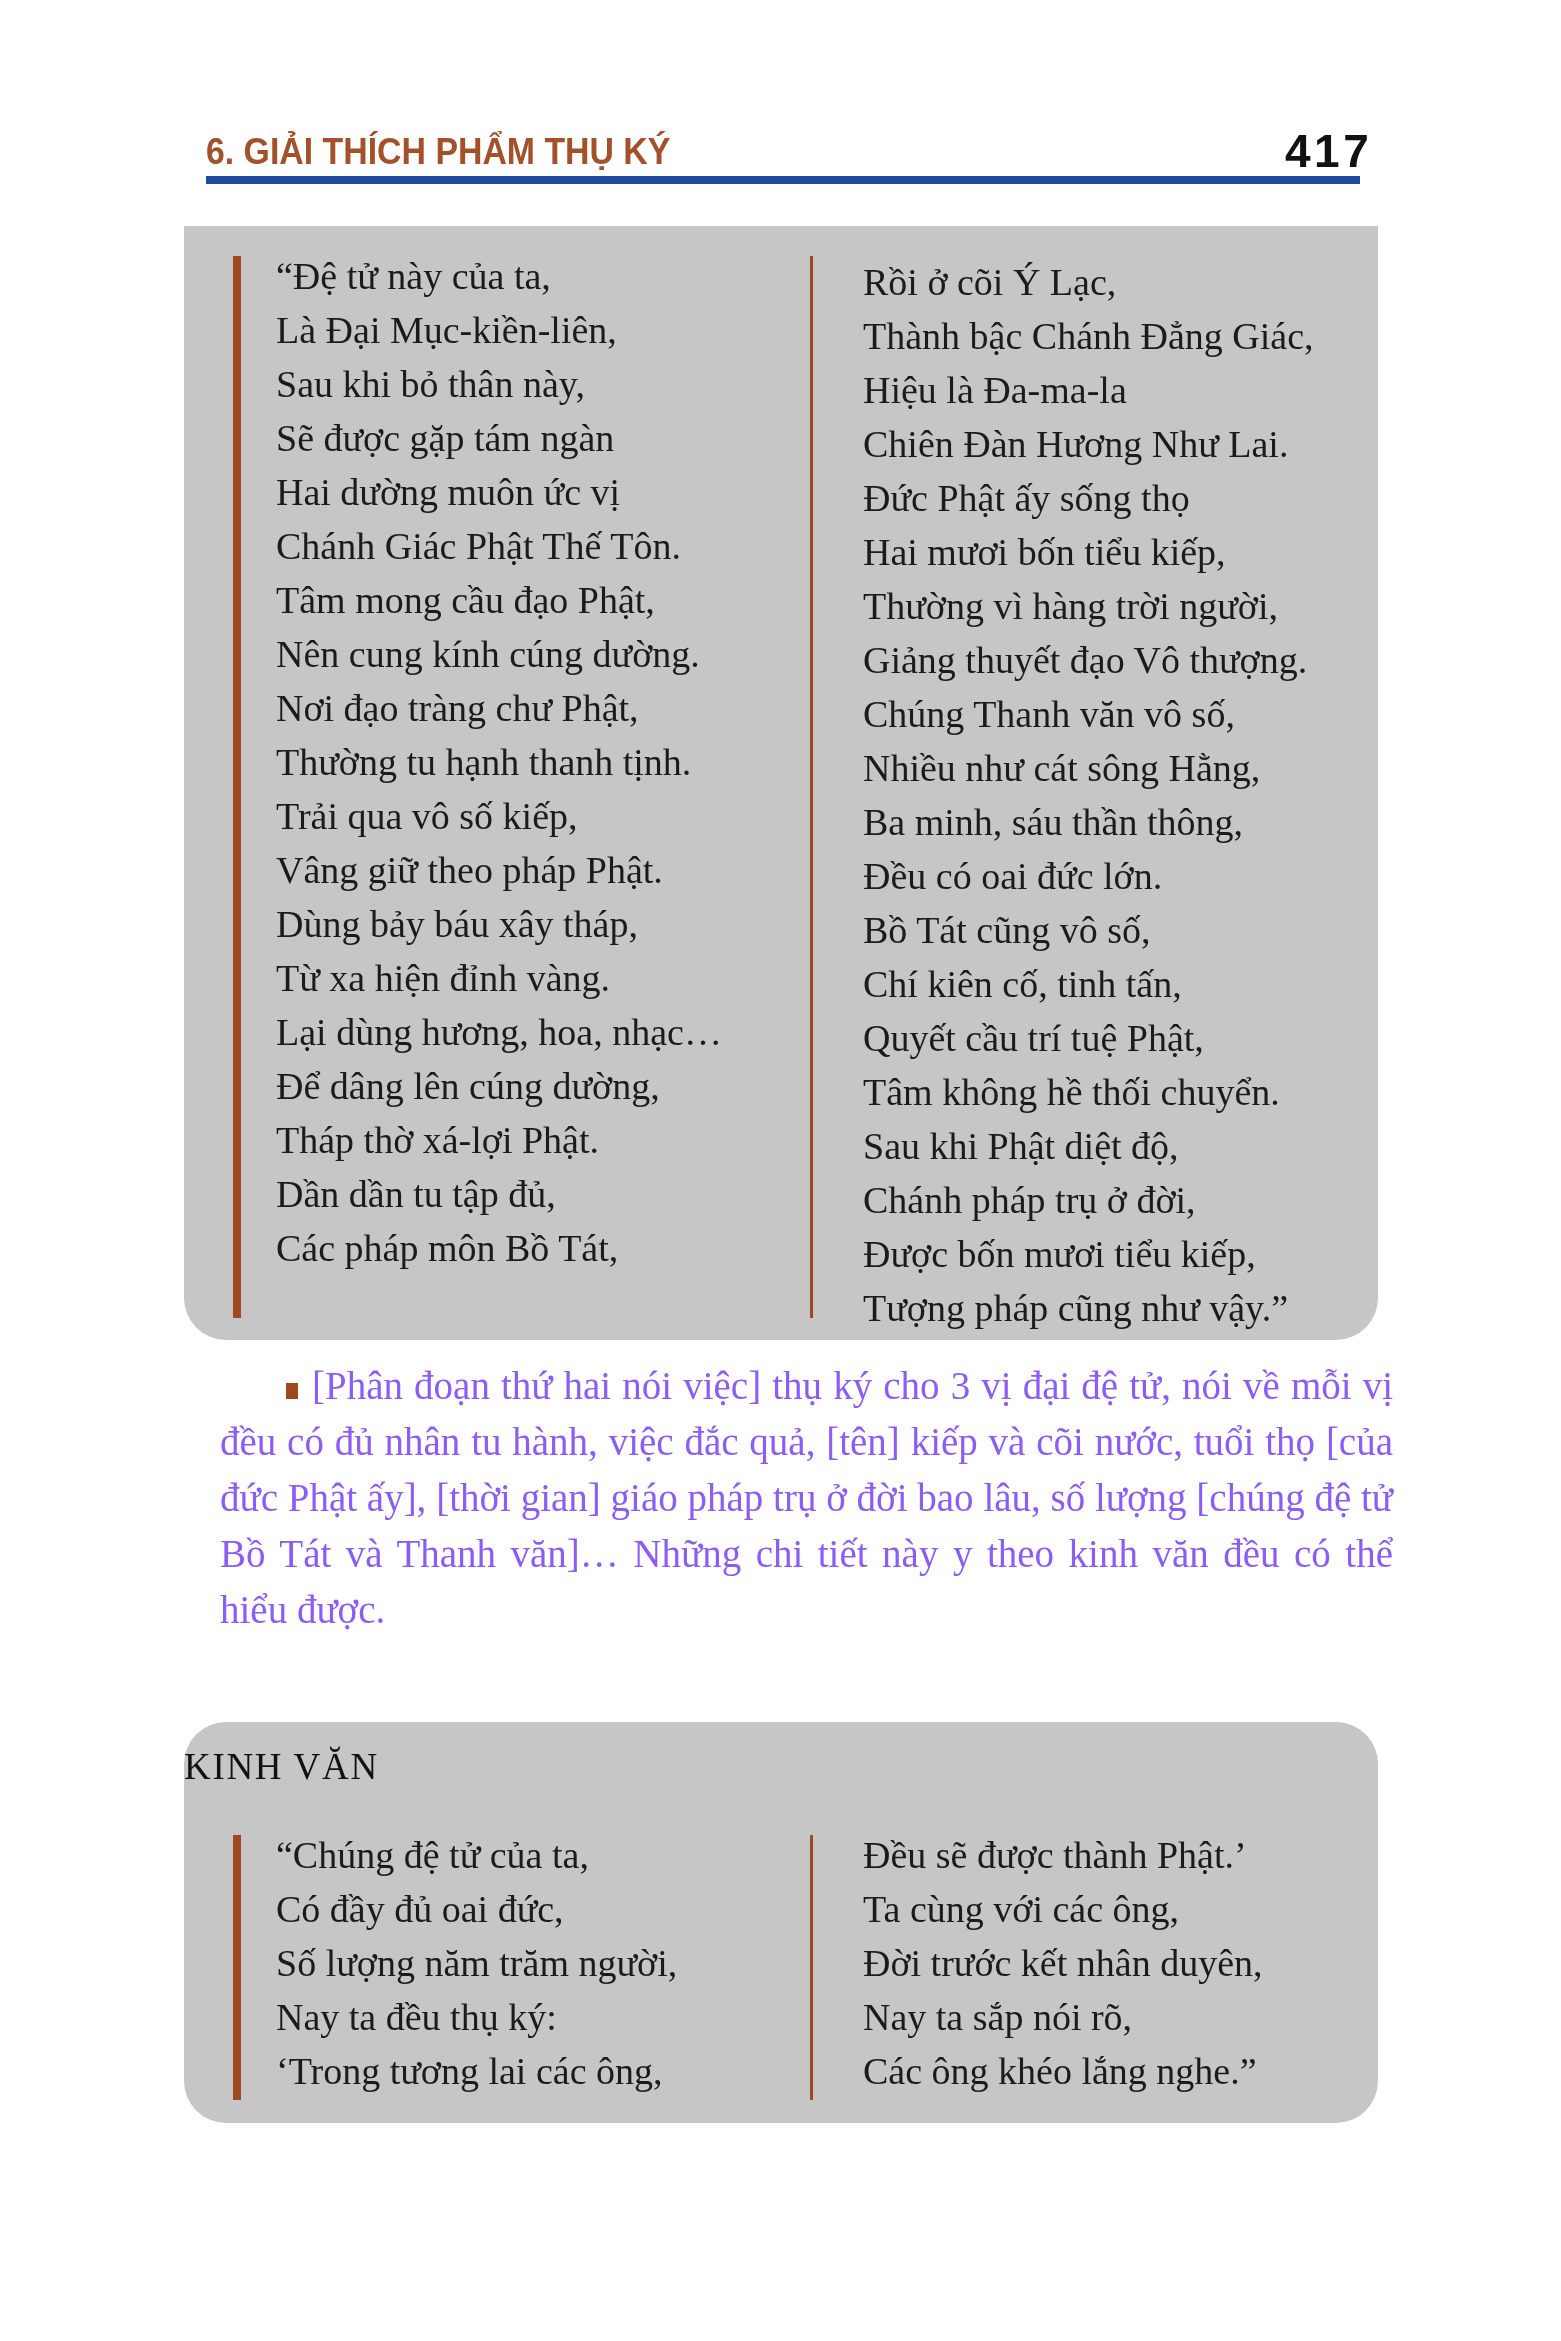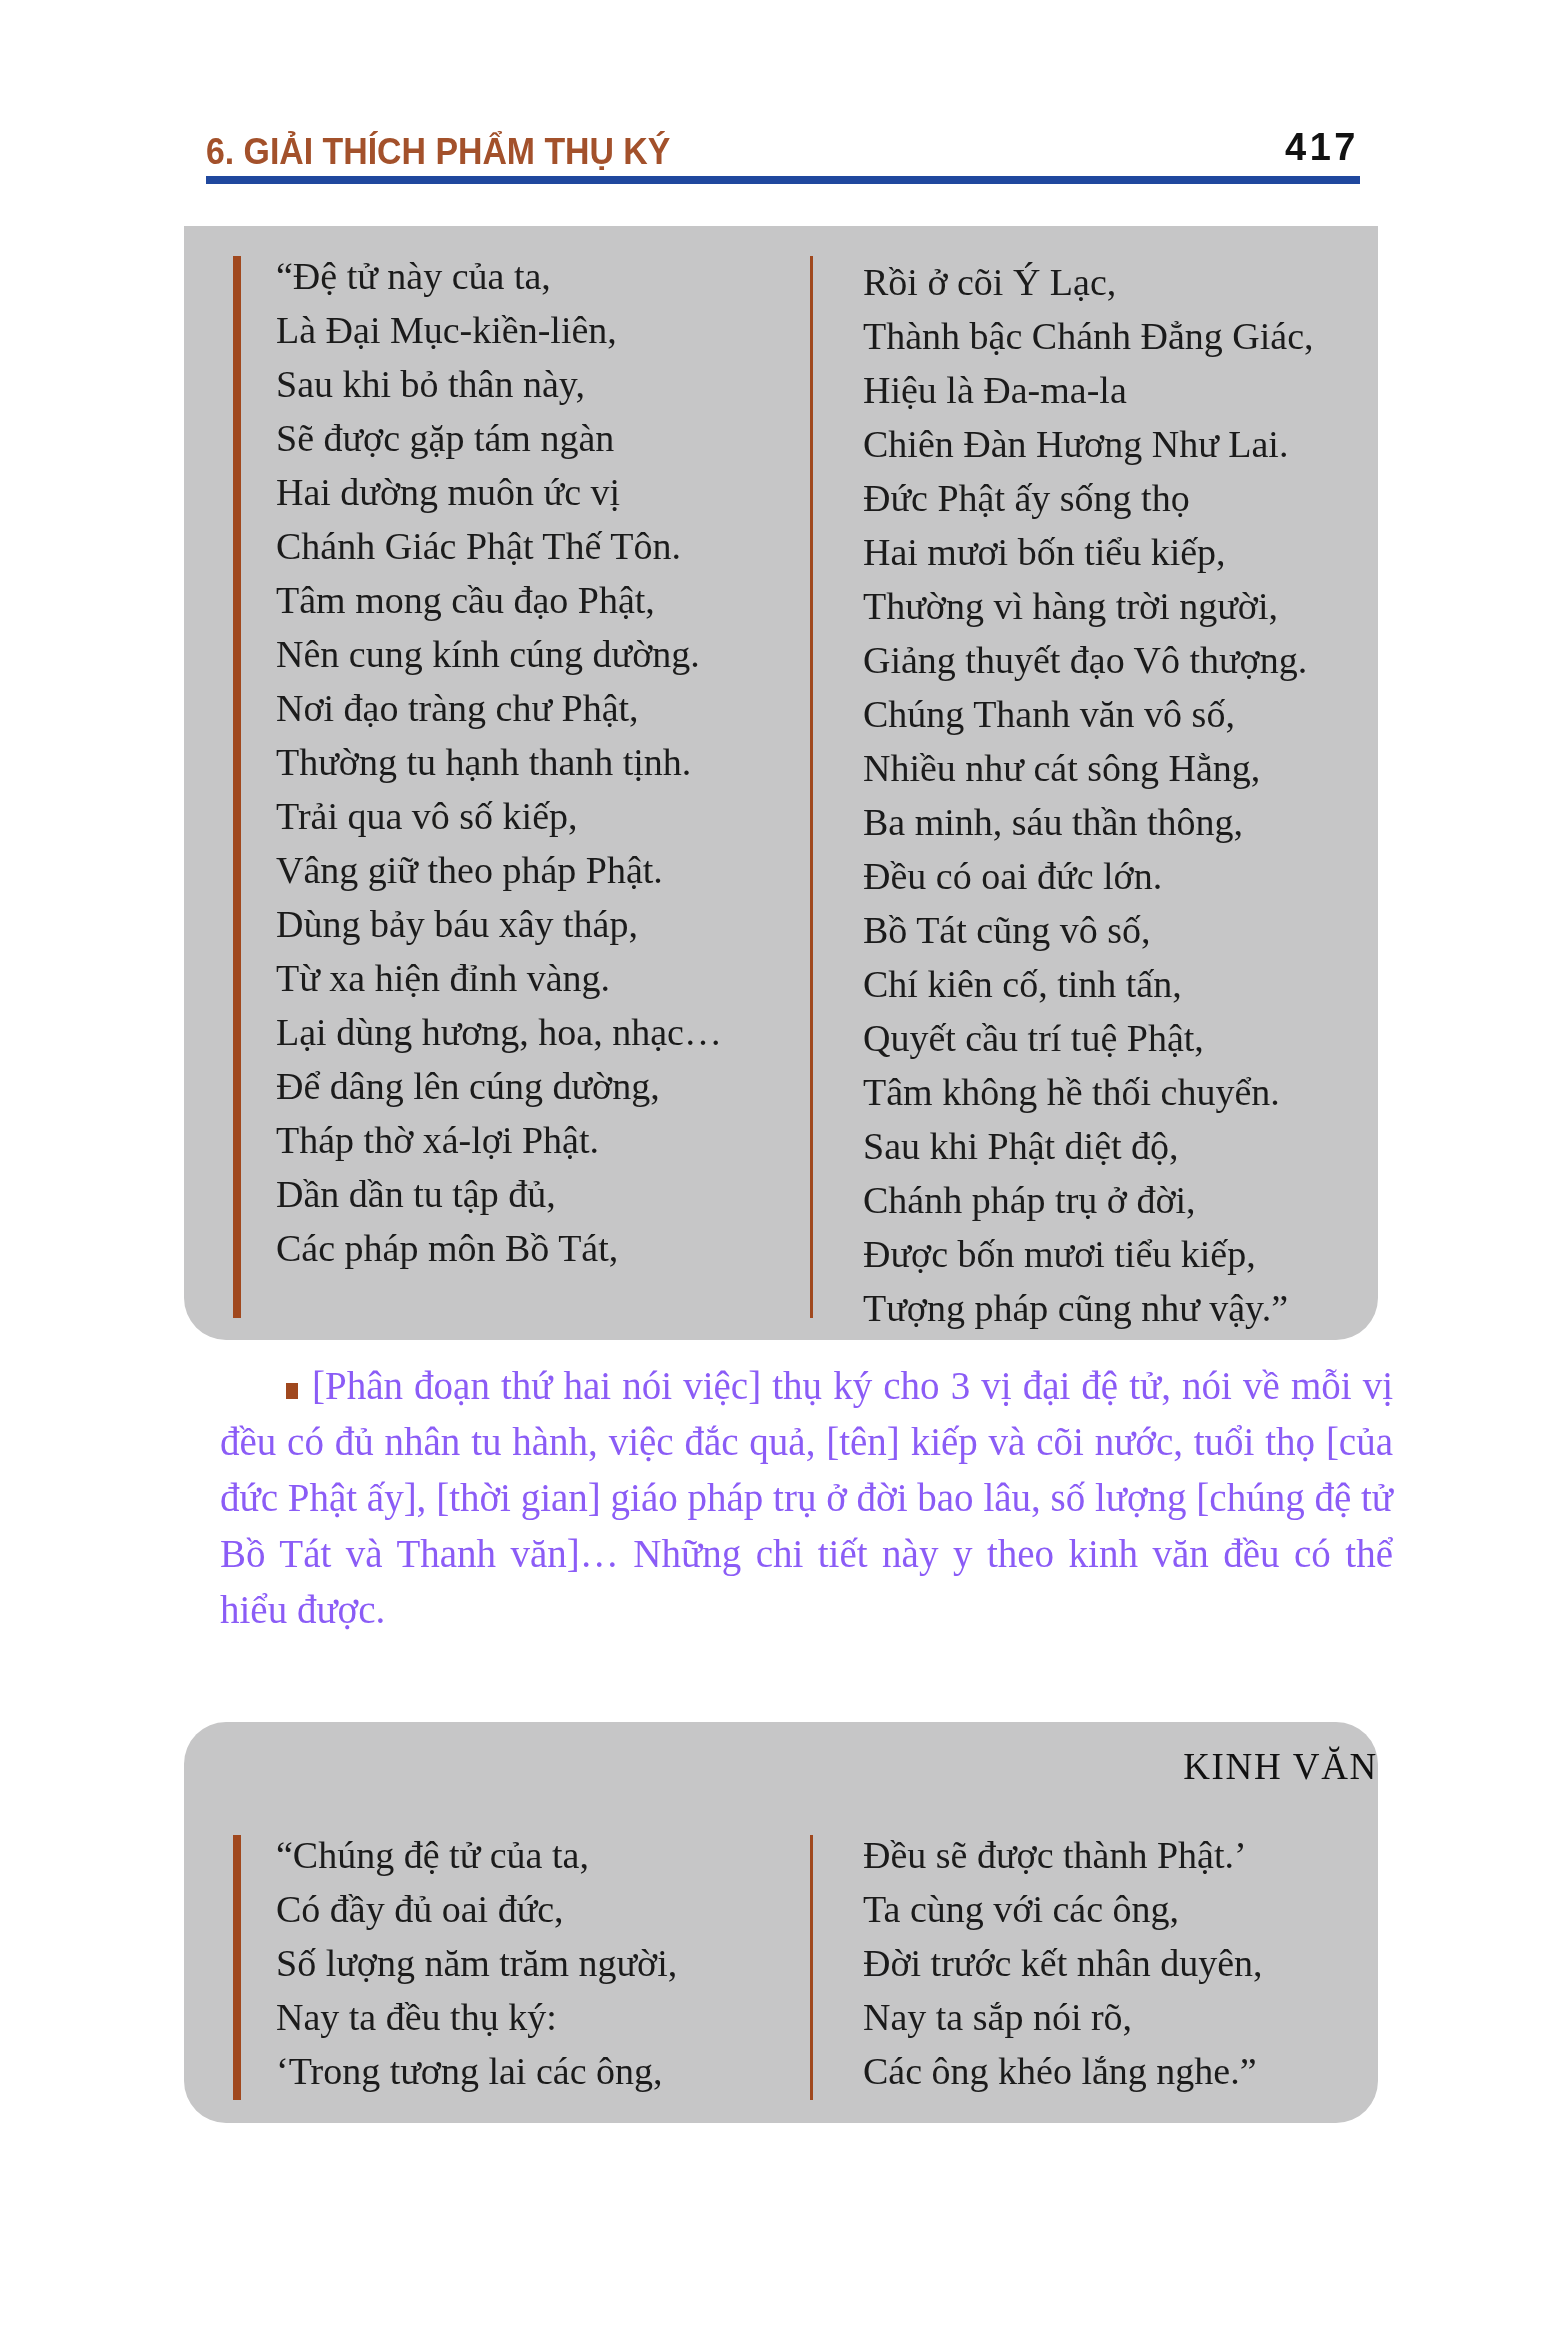--- a/index.html
+++ b/index.html
@@ -10,21 +10,21 @@
   .section-title{
     position:absolute;left:206px;top:134px;
     font-family:"Liberation Sans","DejaVu Sans",sans-serif;
     font-weight:700;font-size:36px;line-height:1;
     color:#A3512B;transform:scaleX(.94);transform-origin:left center;
     white-space:nowrap;
   }
   .page-number{
     position:absolute;left:1285px;top:128px;
     font-family:"Liberation Sans","DejaVu Sans",sans-serif;
-    font-weight:700;font-size:38px;line-height:1;color:#121212;letter-spacing:3.5px;
+    font-weight:700;font-size:46px;line-height:1;color:#121212;letter-spacing:3.5px;
   }
   .header-rule{position:absolute;left:206px;top:176px;width:1154px;height:7.8px;background:#20489E;}
 
   
   .quote-box{position:absolute;left:184px;width:1194px;background:#C6C6C7;}
   .box1{top:226px;height:1114px;border-radius:0 0 42px 42px;}
   .box2{top:1722px;height:401px;border-radius:42px;}
 
   .accent-bar{position:absolute;width:7.8px;background:#A0481E;left:49px;}
   .box1 .accent-bar{top:29.5px;height:1062px;}
@@ -40,21 +40,21 @@
     font-weight:400;font-size:38px;line-height:54px;color:#1B1B1B;
     white-space:nowrap;
   }
   .box1 .col-l{left:92px;top:22.6px;}
   .box1 .col-r{left:679px;top:22.6px;margin-top:6px;}
   .box2 .col-l{left:92px;top:106px;}
   .box2 .col-r{left:679px;top:106px;}
   .verse-line{display:block;}
 
   .box-title{
-    position:absolute;left:0;right:0;top:22.6px;text-align:right;
+    position:absolute;left:0;right:0;top:22.6px;text-align:left;
     font-family:"Liberation Serif","DejaVu Serif",serif;
     font-weight:400;font-size:37px;line-height:1.2;color:#111111;letter-spacing:1.7px;
   }
 
   
   .commentary{
     position:absolute;left:220px;top:1358px;width:1173px;margin:0;
     font-family:"Liberation Serif","DejaVu Serif",serif;
     font-weight:400;font-size:39px;line-height:56px;color:#8b5cf6;
     text-align:justify;text-indent:66px;

